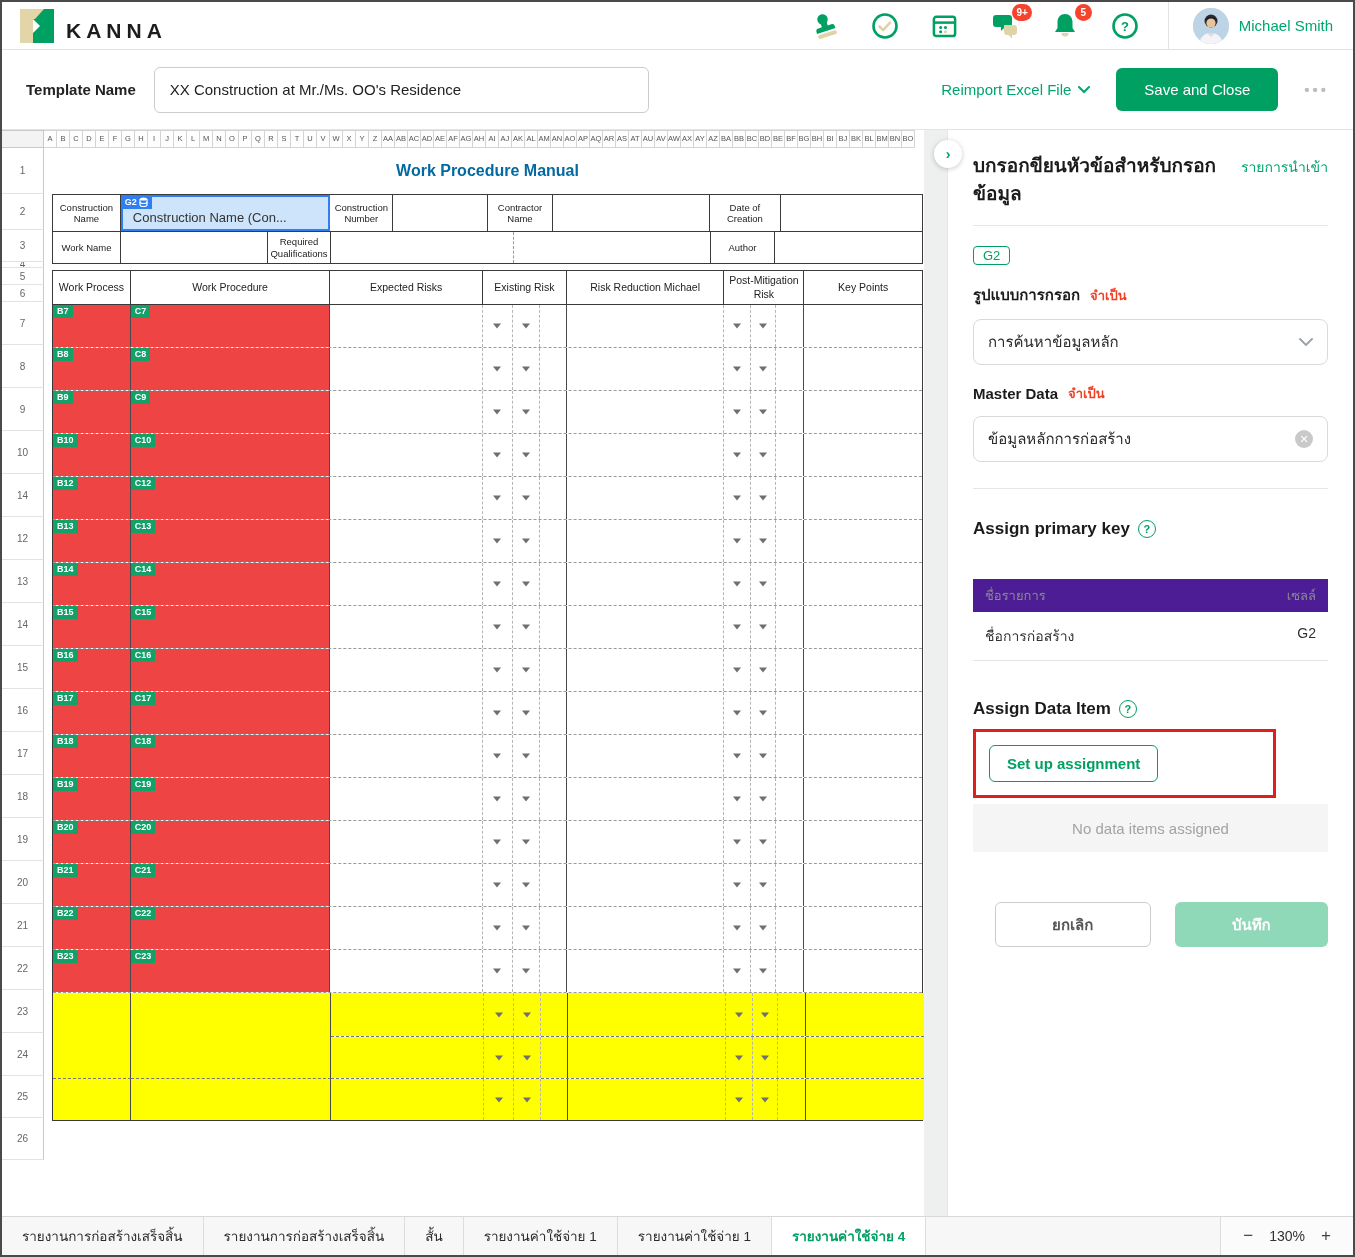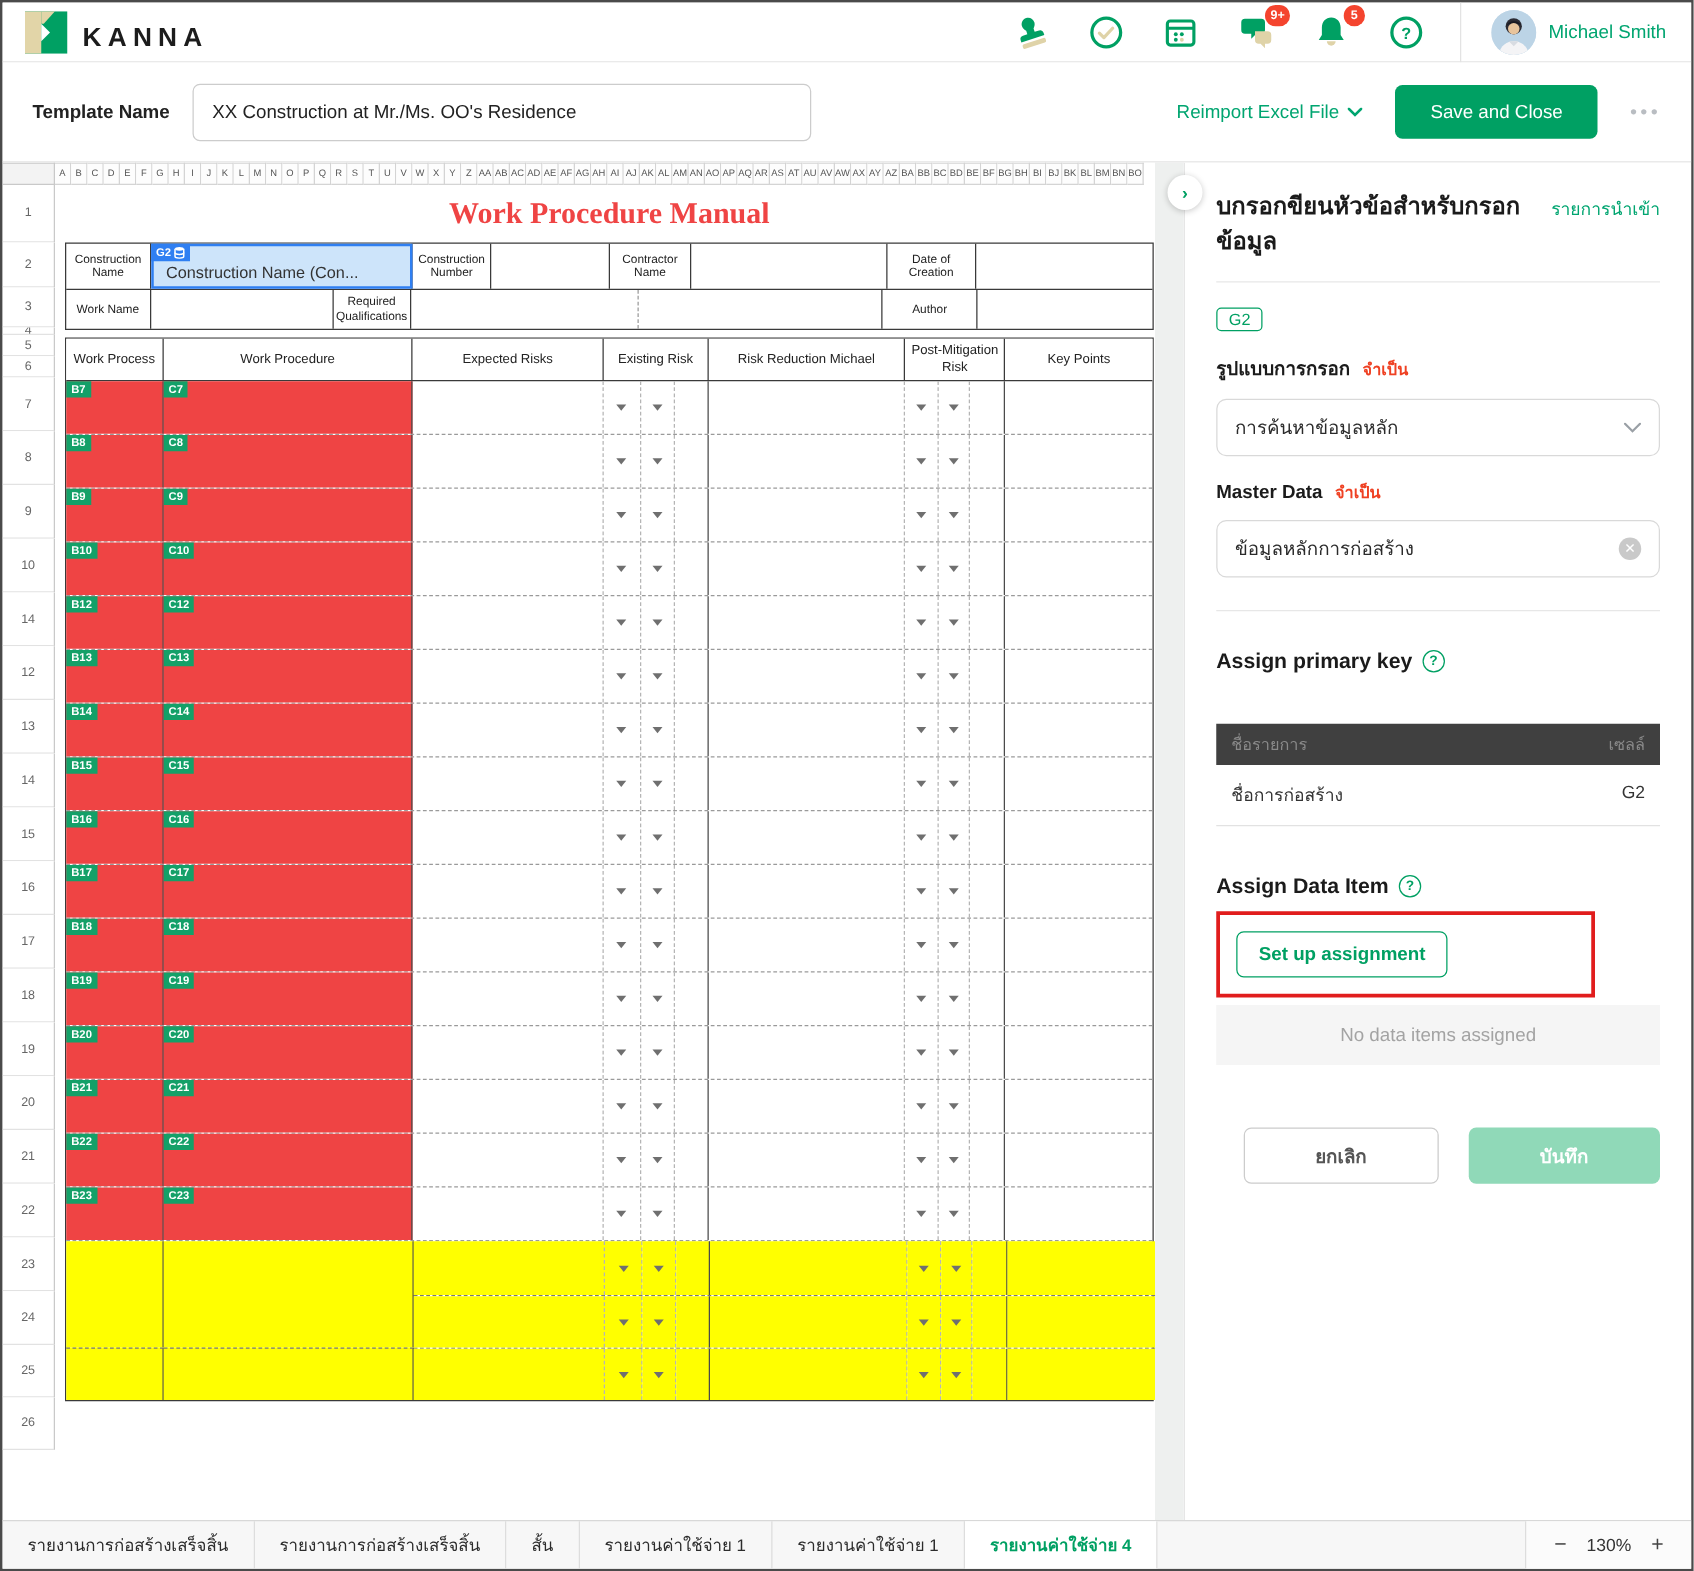--- a/index.html
+++ b/index.html
@@ -35,21 +35,21 @@
   .letters { display:flex; height:18px; }
   .corner { width:42px; flex:0 0 auto; background:#f3f3f3; border:1px solid #c9c9c9; border-left:none; }
   .letter { width:13px; flex:0 0 auto; font-size:7.5px; color:#555; text-align:center; line-height:16px; border:1px solid #d4d4d4; border-left:none; background:#fdfdfd; overflow:hidden; }
 
   .sheetbody { display:flex; }
   .gutter { width:42px; flex:0 0 auto; }
   .gcell { border-right:1px solid #c9c9c9; border-bottom:1px solid #e2e2e2; display:flex; align-items:center; justify-content:center; font-size:10px; color:#666; overflow:hidden; background:#fff; }
   .col-a { width:8px; flex:0 0 auto; }
   .gridarea { width:871px; flex:0 0 auto; }
 
-  .sheet-title { height:46px; display:flex; align-items:center; justify-content:center; font-size:24px; font-weight:bold; color:#ef4444;font-family:Liberation Serif, serif; }
+  .sheet-title { height:46px; display:flex; align-items:center; justify-content:center; font-size:16px; font-weight:bold; color:#0369a1; }
 
   
   .info-table { border:1px solid #3a3a3a; }
   .irow { display:flex; }
   .irow2 { height:36px; } .irow3 { height:32px; border-top:1px solid #3a3a3a; }
   .icell { border-right:1px solid #3a3a3a; font-size:9.5px; color:#222; display:flex; align-items:center; justify-content:center; text-align:center; line-height:1.2; padding:1px; }
   .icell:last-child { border-right:none; }
   .icell.dash { border-right:1px dashed #9a9a9a; }
   .selcell { position:relative; background:#cde4fa; outline:2px solid #2f7ff2; outline-offset:-2px; justify-content:flex-start; padding-left:12px; font-size:13px; color:#333; align-items:flex-end; padding-bottom:5px; }
   .seltag { position:absolute; top:0; left:0; display:flex; align-items:center; gap:2px; background:#2f7ff2; color:#fff; font-size:9px; font-weight:bold; padding:1px 4px; line-height:12px; }
@@ -87,21 +87,21 @@
   .pdivider { border:none; border-top:1px solid #e7e7e7; margin:18px 0 0 0; }
   .g2tag { display:inline-block; border:1.5px solid #00a063; color:#00a063; font-size:13px; border-radius:4px; padding:1px 9px; margin-top:20px; }
   .field-label { margin-top:18px; font-size:15px; color:#1b1b1b; font-weight:bold; display:flex; align-items:center; gap:10px; }
   .req { color:#ef4123; font-size:13px; font-weight:bold; }
   .pselect, .pinput { margin-top:12px; height:46px; border:1px solid #d9d9d9; border-radius:8px; display:flex; align-items:center; padding:0 14px; font-size:15px; color:#2b2b2b; background:#fff; cursor:pointer; }
   .chev { margin-left:auto; color:#9aa0a6; font-size:13px; }
   .clearbtn { margin-left:auto; width:18px; height:18px; border-radius:50%; background:#c9c9c9; color:#fff; font-size:11px; line-height:18px; text-align:center; cursor:pointer; }
   .sechead { margin-top:30px; font-size:17px; font-weight:bold; color:#1b1b1b; display:flex; align-items:center; gap:8px; }
   .help { width:18px; height:18px; border:1.5px solid #00a063; border-radius:50%; color:#00a063; font-size:11px; font-weight:bold; display:inline-flex; align-items:center; justify-content:center; cursor:pointer; }
   .pk-table { margin-top:14px; }
-  .pk-head { display:flex; background:#404040; font-size:13px; color:#8a8a8a; padding:6px 12px;margin-top:40px; }
+  .pk-head { display:flex; background:#4c1d95; font-size:13px; color:#8a8a8a; padding:6px 12px;margin-top:40px; }
   .pk-row { display:flex; font-size:14px; color:#333; padding:13px 12px; border-bottom:1px solid #e2e2e2; }
   .pk-right { margin-left:auto; }
   .redbox { margin-top:10px; border:3px solid #e11d1d; padding:13px 0 13px 0; width:303px; }
   .setupbtn { background:#fff; border:1.5px solid #00a063; color:#00a063; font-size:15px; font-weight:bold; border-radius:6px; padding:9px 17px; margin-left:0; cursor:pointer; font-family:inherit; }
   .emptybox { margin-top:6px; background:#f5f5f5; height:48px; display:flex; align-items:center; justify-content:center; color:#a3a3a3; font-size:15px; }
   .btnrow { margin-top:50px; display:flex; gap:24px; }
   .cancelbtn { flex:1; height:45px; background:#fff; border:1px solid #ccc; border-radius:6px; color:#555; font-size:15px; font-weight:bold; cursor:pointer; font-family:inherit;margin-left:22px; }
   .savebtn2 { flex:1; height:45px; background:#90d9b8; border:none; border-radius:6px; color:#fff; font-size:15px; font-weight:bold; cursor:default; font-family:inherit; }
 
   
@@ -336,21 +336,21 @@
 Creation</div>
               <div class="icell" style="width:141px"></div>
             </div>
             <div class="irow irow3">
               <div class="icell" style="width:68px">Work Name</div>
               <div class="icell" style="width:147px"></div>
               <div class="icell" style="width:63px">Required
 Qualifications</div>
               <div class="icell dash" style="width:183px"></div>
               <div class="icell" style="width:197px"></div>
-              <div class="icell" style="width:76px">Author</div>
+              <div class="icell" style="width:64px">Author</div>
               <div class="icell" style="width:141px"></div>
             </div>
           </div>
 
           <div class="main-table">
             <div class="hrow">
               <div class="hcell w-wp">Work Process</div>
               <div class="hcell w-wpr">Work Procedure</div>
               <div class="hcell w-er">Expected Risks</div>
               <div class="hcell w-ex">Existing Risk</div>

